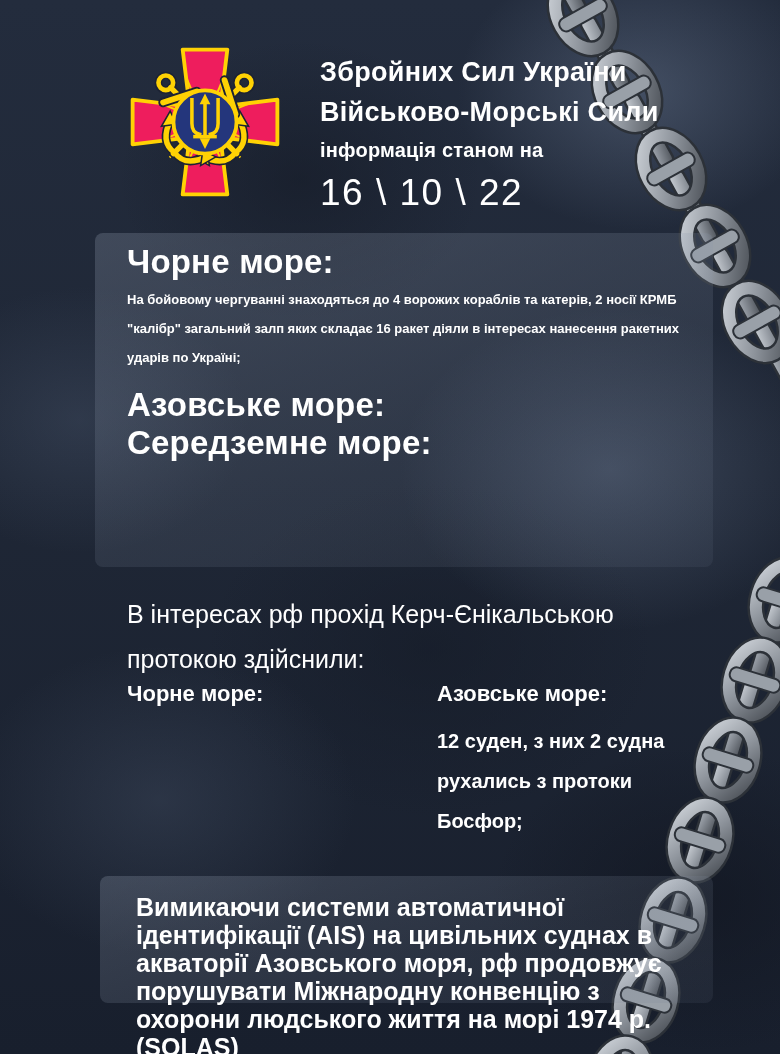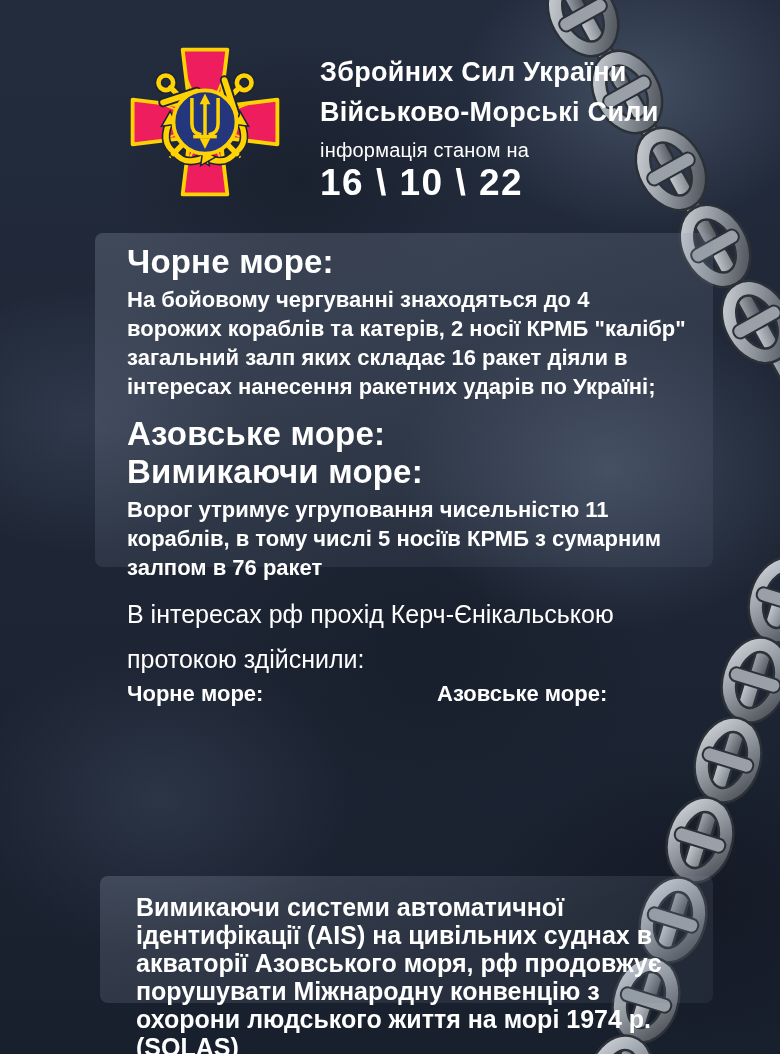--- a/index.html
+++ b/index.html
@@ -14,26 +14,26 @@
       radial-gradient(280px 220px at 160px 800px, rgba(86,100,124,.28),  rgba(86,100,124,0) 70%),
       radial-gradient(320px 240px at 430px 650px, rgba(20,26,38,.55),    rgba(20,26,38,0) 70%),
       radial-gradient(300px 220px at 700px 900px, rgba(16,20,30,.6),     rgba(16,20,30,0) 70%),
       radial-gradient(260px 200px at 300px 180px, rgba(18,23,34,.5),     rgba(18,23,34,0) 70%),
       linear-gradient(180deg,#232c3d 0%,#1f2736 45%,#181f2d 100%);
   }
   .abs{position:absolute;}
   .chain-svg{left:0;top:0;width:780px;height:1054px;pointer-events:none;}
   .emblem-svg{left:128px;top:40px;width:154px;height:164px;}
   .title{left:320px;top:52px;font-size:27px;font-weight:800;line-height:40px;letter-spacing:.3px;}
-  .subtitle{left:320px;top:139px;font-size:20px;font-weight:400;letter-spacing:.2px;}
-  .date{left:320px;top:162px;font-size:37px;font-weight:700;letter-spacing:1.5px;}
+  .subtitle{left:320px;top:139px;font-size:20px;font-weight:700;letter-spacing:.2px;}
+  .date{left:320px;top:172px;font-size:37px;font-weight:400;letter-spacing:1.5px;}
   .panel{background:linear-gradient(160deg,rgba(154,165,184,.26) 0%,rgba(128,140,160,.16) 60%,rgba(110,122,142,.12) 100%);border-radius:8px;}
   .panel-seas{left:95px;top:233px;width:618px;height:334px;padding:10px 0 0 32px;box-sizing:border-box;}
   .sea h2{margin:0;font-size:33px;font-weight:800;letter-spacing:.2px;}
-  .sea p{margin:4px 0 14px 0;font-size:22px;font-weight:700;line-height:29px;width:562px;}
+  .sea p{margin:4px 0 14px 0;font-size:13px;font-weight:700;line-height:29px;width:562px;}
   .kerch{left:127px;top:592px;width:575px;font-size:25px;font-weight:400;line-height:45px;}
   .col-heading{font-size:22px;font-weight:800;margin:0 0 14px 0;}
   .col-body{font-size:20px;font-weight:700;line-height:40px;margin:0;}
   .col-black{left:127px;top:681px;width:270px;}
   .col-azov{left:437px;top:681px;width:270px;}
   .panel-footer{left:100px;top:876px;width:613px;height:127px;padding:17px 0 0 36px;box-sizing:border-box;}
   .panel-footer p{margin:0;font-size:25px;font-weight:700;line-height:28px;width:528px;}
 </style>
 </head>
 <body>
@@ -153,29 +153,29 @@
 
 <section class="abs panel panel-seas">
   <div class="sea">
     <h2>Чорне море:</h2>
     <p>На бойовому чергуванні знаходяться до 4 ворожих кораблів та катерів, 2 носії КРМБ "калібр" загальний залп яких складає 16 ракет діяли в інтересах нанесення ракетних ударів по Україні;</p>
   </div>
   <div class="sea">
     <h2>Азовське море:</h2>
   </div>
   <div class="sea">
-    <h2>Вимикаючи море:</h2>
-    <p>Ворог утримує угруповання чисельністю 11 кораблів, в тому числі 5 носіїв КРМБ з сумарним залпом в 76 ракет</p>
+    <h2>Середземне море:</h2>
   </div>
 </section>
 
 <div class="abs kerch">В інтересах рф прохід Керч-Єнікальською протокою здійснили:</div>
 
 <div class="abs col-black">
   <p class="col-heading">Чорне море:</p>
 </div>
 <div class="abs col-azov">
   <p class="col-heading">Азовське море:</p>
+  <p class="col-body">12 суден, з них 2 судна рухались з протоки Босфор;</p>
 </div>
 
 <section class="abs panel panel-footer">
   <p>Вимикаючи системи автоматичної ідентифікації (AIS) на цивільних суднах в акваторії Азовського моря, рф продовжує порушувати Міжнародну конвенцію з охорони людського життя на морі 1974 р. (SOLAS)</p>
 </section>
 
 </body></html>

